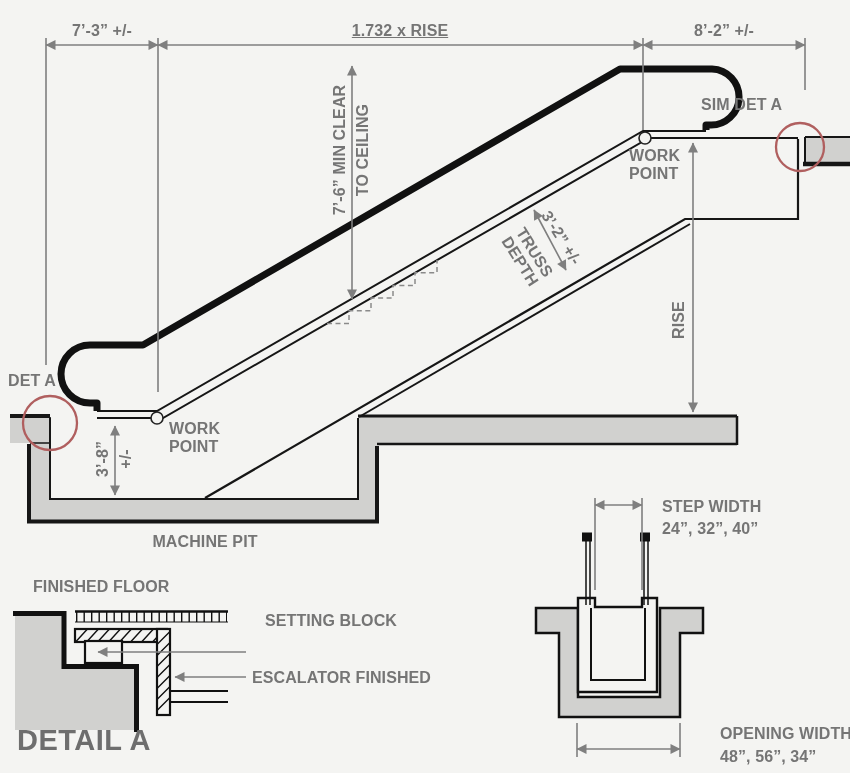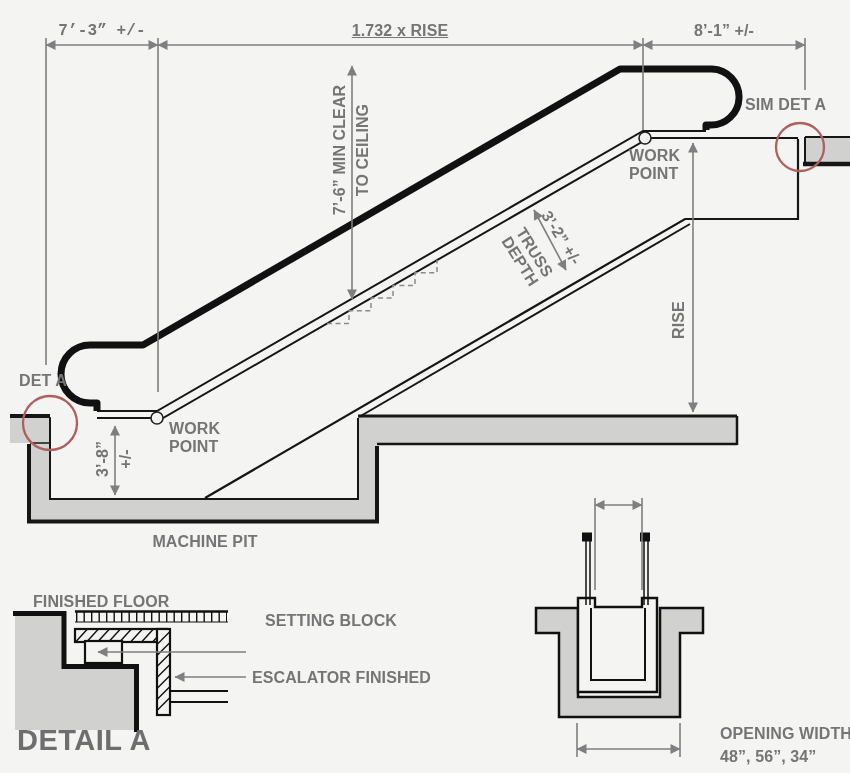--- a/index.html
+++ b/index.html
@@ -106,26 +106,26 @@
     <line x1="534" y1="210" x2="566" y2="270" marker-start="url(#ah)" marker-end="url(#ah)"></line>
     <line x1="693" y1="143" x2="693" y2="412" marker-start="url(#ah)" marker-end="url(#ah)"></line>
     <line x1="115" y1="426" x2="115" y2="495" marker-start="url(#ah)" marker-end="url(#ah)"></line>
     <line x1="595" y1="505" x2="642" y2="505" marker-start="url(#ah)" marker-end="url(#ah)"></line>
     <line x1="577" y1="749" x2="680" y2="749" marker-start="url(#ah)" marker-end="url(#ah)"></line>
     <line x1="246" y1="652" x2="98" y2="652" marker-end="url(#ah)"></line>
     <line x1="246" y1="677" x2="175" y2="677" marker-end="url(#ah)"></line>
   </g>
 </svg>
 
-<div class="lbl ctr dimtxt" style="left:102px;top:31px;font-family:Liberation Mono, monospace;">7’-3” +/-</div>
+<div class="lbl ctr dimtxt" style="left:102px;top:31px;">7’-3” +/-</div>
 <div class="lbl ctr dimtxt" style="left:400px;top:31px;text-decoration:underline;">1.732 x RISE</div>
-<div class="lbl ctr dimtxt" style="left:724px;top:31px;">8’-1” +/-</div>
+<div class="lbl ctr dimtxt" style="left:724px;top:31px;">8’-2” +/-</div>
 
-<div class="lbl" style="left:19px;top:372px;">DET A</div>
-<div class="lbl" style="left:745px;top:96px;">SIM DET A</div>
+<div class="lbl" style="left:8px;top:372px;">DET A</div>
+<div class="lbl" style="left:701px;top:96px;">SIM DET A</div>
 
 <div class="lbl rotccw two lh23" style="left:351px;top:150px;">
   <div>7’-6” MIN CLEAR</div>
   <div>TO CEILING</div>
 </div>
 
 <div class="lbl rot58" style="left:561px;top:238px;">3’-2” +/-</div>
 <div class="lbl rot58 two lh165" style="left:527px;top:257px;">
   <div>TRUSS</div>
   <div>DEPTH</div>
@@ -141,23 +141,27 @@
 <div class="lbl" style="left:169px;top:420px;">
   <div>WORK</div>
   <div>POINT</div>
 </div>
 <div class="lbl" style="left:629px;top:147px;">
   <div>WORK</div>
   <div>POINT</div>
 </div>
 
 <div class="lbl ctr" style="left:205px;top:542px;">MACHINE PIT</div>
-<div class="lbl" style="left:33px;top:593px;">FINISHED FLOOR</div>
+<div class="lbl" style="left:33px;top:578px;">FINISHED FLOOR</div>
 <div class="lbl" style="left:252px;top:612px;margin-left:13px;">SETTING BLOCK</div>
 <div class="lbl" style="left:252px;top:669px;">ESCALATOR FINISHED</div>
 <div class="lbl big" style="left:17px;top:731px;">DETAIL A</div>
 
+<div class="lbl lh22" style="left:662px;top:496px;">
+  <div>STEP WIDTH</div>
+  <div>24”, 32”, 40”</div>
+</div>
 <div class="lbl lh23" style="left:672px;top:722px;margin-left:48px;">
   <div>OPENING WIDTH</div>
   <div>48”, 56”, 34”</div>
 </div>
 
 </div>
 
 </body></html>

